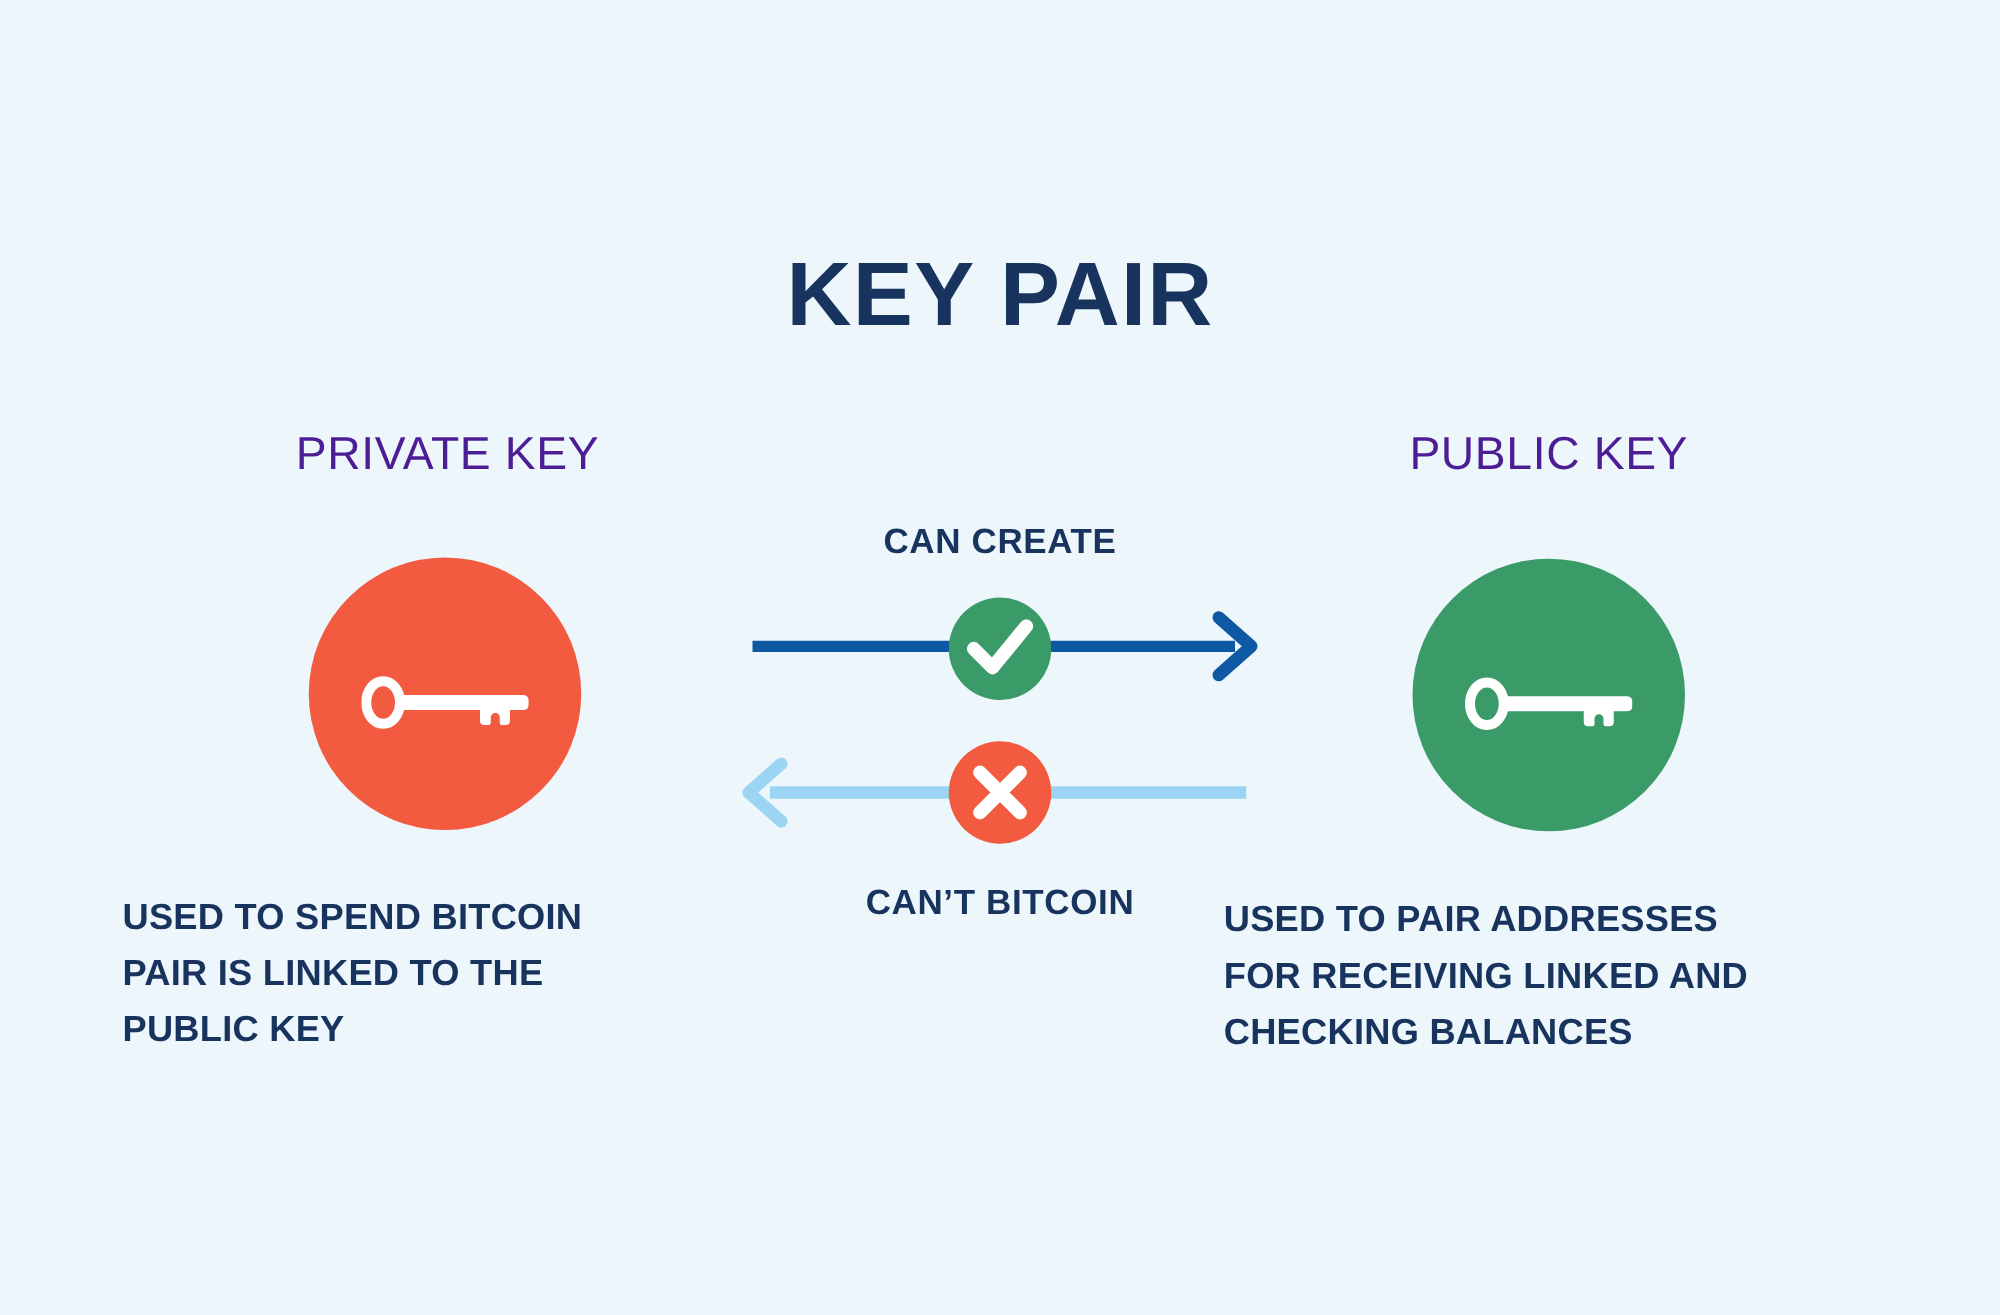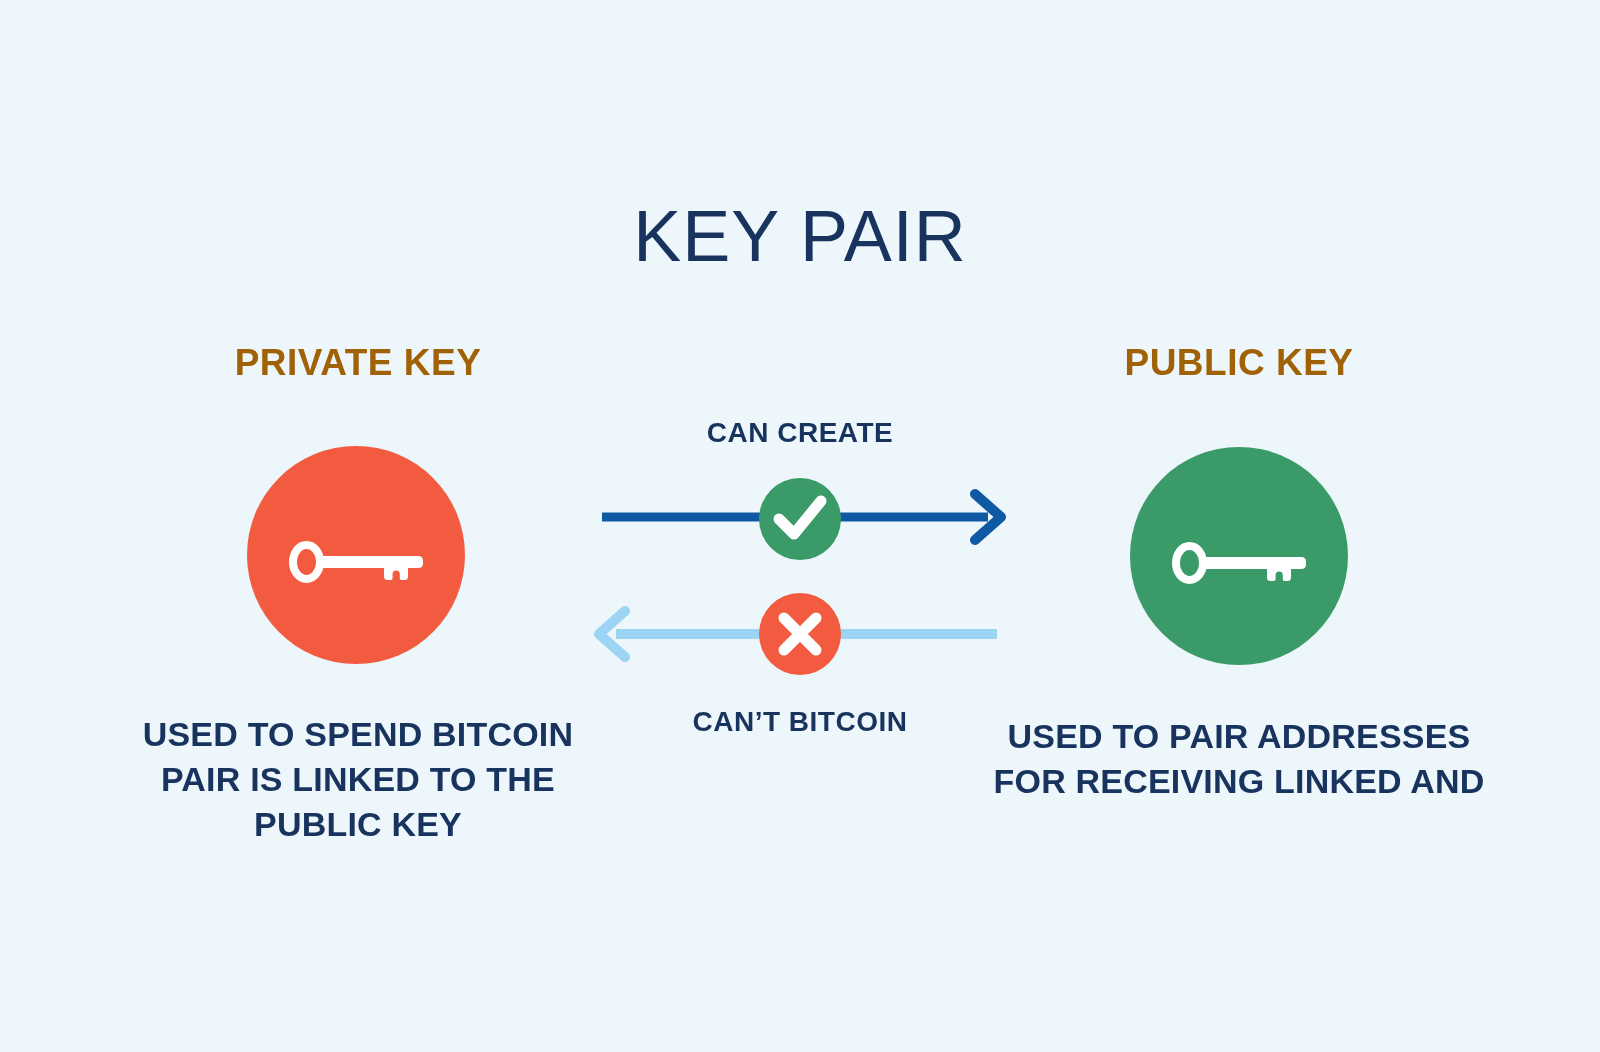--- a/index.html
+++ b/index.html
@@ -7,47 +7,47 @@
     width:1600px;height:1052px;
     background:#edf6fa;
     font-family:"Liberation Sans", sans-serif;
     overflow:hidden;
   }
   .canvas{
     position:relative;width:1600px;height:1052px;background:#edf6fa;
   }
   .title{
     position:absolute;top:200px;left:0;width:1600px;
-    text-align:center;font-size:72px;font-weight:400;letter-spacing:1px;
+    text-align:center;font-size:72px;font-weight:700;letter-spacing:1px;
     line-height:1;color:#17335e;
   }
   .col-heading{
     position:absolute;top:341px;width:500px;text-align:center;
-    font-size:37px;font-weight:700;letter-spacing:0.5px;line-height:1.2;
-    color:#a16207;
+    font-size:37px;font-weight:400;letter-spacing:0.5px;line-height:1.2;
+    color:#4c1d95;
   }
   .heading-left{left:108px;}
   .heading-right{left:989px;}
   .key-circle{
     position:absolute;width:218px;height:218px;border-radius:50%;
     display:flex;align-items:center;justify-content:center;
   }
   .circle-private{left:247px;top:446px;background:#f25b40;}
   .circle-public{left:1130px;top:447px;background:#3a9a68;}
   .key-circle svg{display:block;margin-top:14px;}
   .mid-label{
     position:absolute;left:550px;width:500px;text-align:center;
     font-size:28px;font-weight:700;letter-spacing:0.5px;line-height:1.2;
     color:#17335e;
   }
   .label-can{top:416px;}
   .label-cant{top:705px;}
   .description{
-    position:absolute;width:520px;text-align:center;
-    font-size:34px;font-weight:700;line-height:45px;letter-spacing:0.2px;
+    position:absolute;width:520px;text-align:left;
+    font-size:29px;font-weight:700;line-height:45px;letter-spacing:0.2px;
     color:#17335e;
   }
   .desc-left{left:98px;top:712px;}
   .desc-right{left:979px;top:714px;}
   .arrows-layer{position:absolute;left:0;top:0;width:1600px;height:1052px;}
 </style>
 </head>
 <body>
 
 <div class="canvas">
@@ -103,15 +103,16 @@
 
   <div class="description desc-left">
     <div>USED TO SPEND BITCOIN</div>
     <div>PAIR IS LINKED TO THE</div>
     <div>PUBLIC KEY</div>
   </div>
 
   <div class="description desc-right">
     <div>USED TO PAIR ADDRESSES</div>
     <div>FOR RECEIVING LINKED AND</div>
+    <div>CHECKING BALANCES</div>
   </div>
 
 </div>
 
 </body></html>

